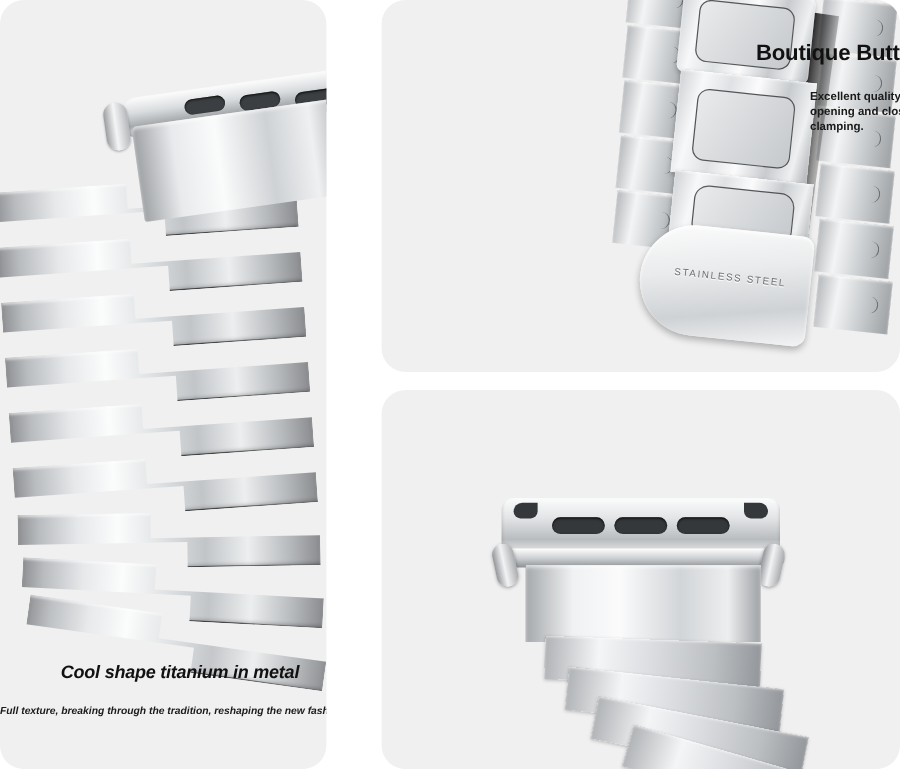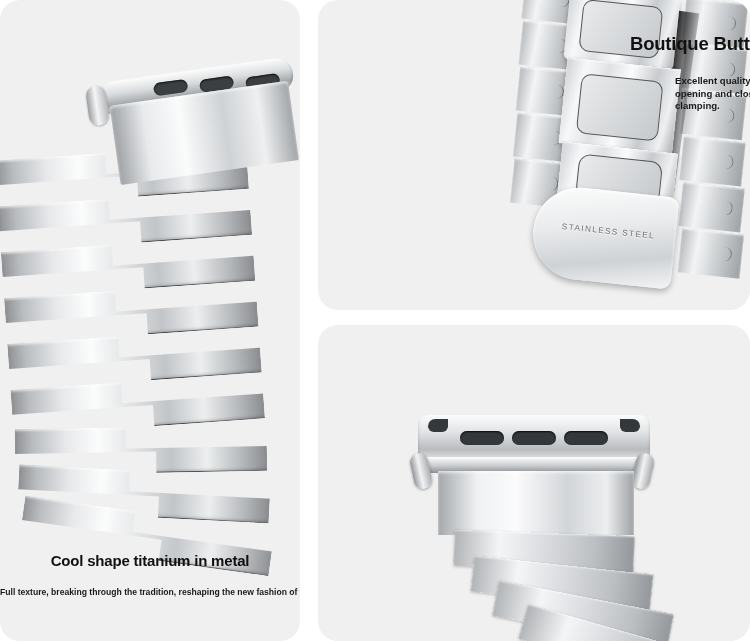--- a/index.html
+++ b/index.html
@@ -22,21 +22,21 @@
     background: #ffffff;
   }
 
   
   .panel {
     position: absolute;
     background: #f0f0f0;
     border-radius: 20px;
     overflow: hidden;
   }
-  #panel-left   { left: 0px;   top: 0px;   width: 300px; height: 641px; border-radius: 20px 20px 20px 20px; }
+  #panel-left   { left: 0px;   top: 0px;   width: 272px; height: 641px; border-radius: 20px 20px 20px 20px; font-style: italic; }
   #panel-top    { left: 318px; top: 0px;   width: 432px; height: 310px; }
   #panel-bottom { left: 318px; top: 325px; width: 432px; height: 316px; }
 
   
   .heading {
     position: absolute;
     font-weight: bold;
     color: #111111;
     letter-spacing: -0.2px;
     white-space: nowrap;

